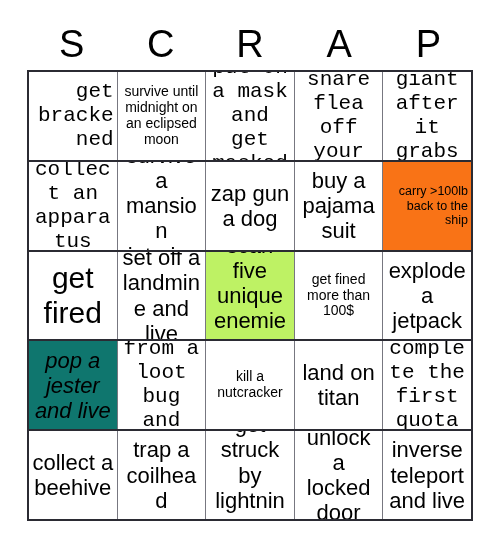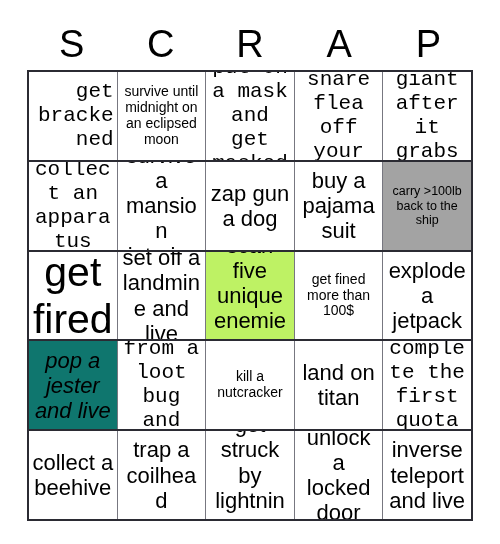--- a/index.html
+++ b/index.html
@@ -87,21 +87,21 @@
     word-wrap: break-word;
     color: #000000;
   }
 
   
   .fs-xs  { font-size: 12.5px; }
   .fs-sm  { font-size: 14px; }
   .fs-md  { font-size: 21px; font-family: Liberation Mono, monospace; }
   .fs-lg  { font-size: 22px; }
   .fs-xl  { font-size: 22px; }
-  .fs-xxl { font-size: 41px; }
+  .fs-xxl { font-size: 30px; }
 </style>
 </head>
 <body style="background: rgb(255, 255, 255);">
 
 <div class="bingo-card">
 
   <div class="header-row">
     <div class="header-letter" style="color: rgb(0, 0, 0);">S</div>
     <div class="header-letter" style="color: rgb(0, 0, 0);">C</div>
     <div class="header-letter" style="color: rgb(0, 0, 0);">R</div>
@@ -135,21 +135,21 @@
         </div>
       <div class="cell" style="background: rgb(255, 255, 255); border-right-color: rgb(119, 119, 128);">
           <span class="cell-text fs-lg" style="color: rgb(0, 0, 0);">survive a mansion interior</span>
         </div>
       <div class="cell" style="background: rgb(255, 255, 255); border-right-color: rgb(119, 119, 128);">
           <span class="cell-text fs-xl" style="color: rgb(0, 0, 0);">zap gun a dog</span>
         </div>
       <div class="cell" style="background: rgb(255, 255, 255); border-right-color: rgb(119, 119, 128);">
           <span class="cell-text fs-xl" style="color: rgb(0, 0, 0);">buy a pajama suit</span>
         </div>
-      <div class="cell" style="background: #a3a3a3; border-right-color: rgb(119, 119, 128);">
+      <div class="cell" style="background: #f97316; border-right-color: rgb(119, 119, 128); text-align: right;">
           <span class="cell-text fs-xs" style="color: rgb(0, 0, 0);">carry &gt;100lb back to the ship</span>
         </div>
     </div>
 
     <div class="grid-row" style="border-bottom-color: rgb(43, 43, 51);">
       <div class="cell" style="background: rgb(255, 255, 255); border-right-color: rgb(119, 119, 128);">
           <span class="cell-text fs-xxl" style="color: rgb(0, 0, 0);">get fired</span>
         </div>
       <div class="cell" style="background: rgb(255, 255, 255); border-right-color: rgb(119, 119, 128);">
           <span class="cell-text fs-lg" style="color: rgb(0, 0, 0);">set off a landmine and live</span>

